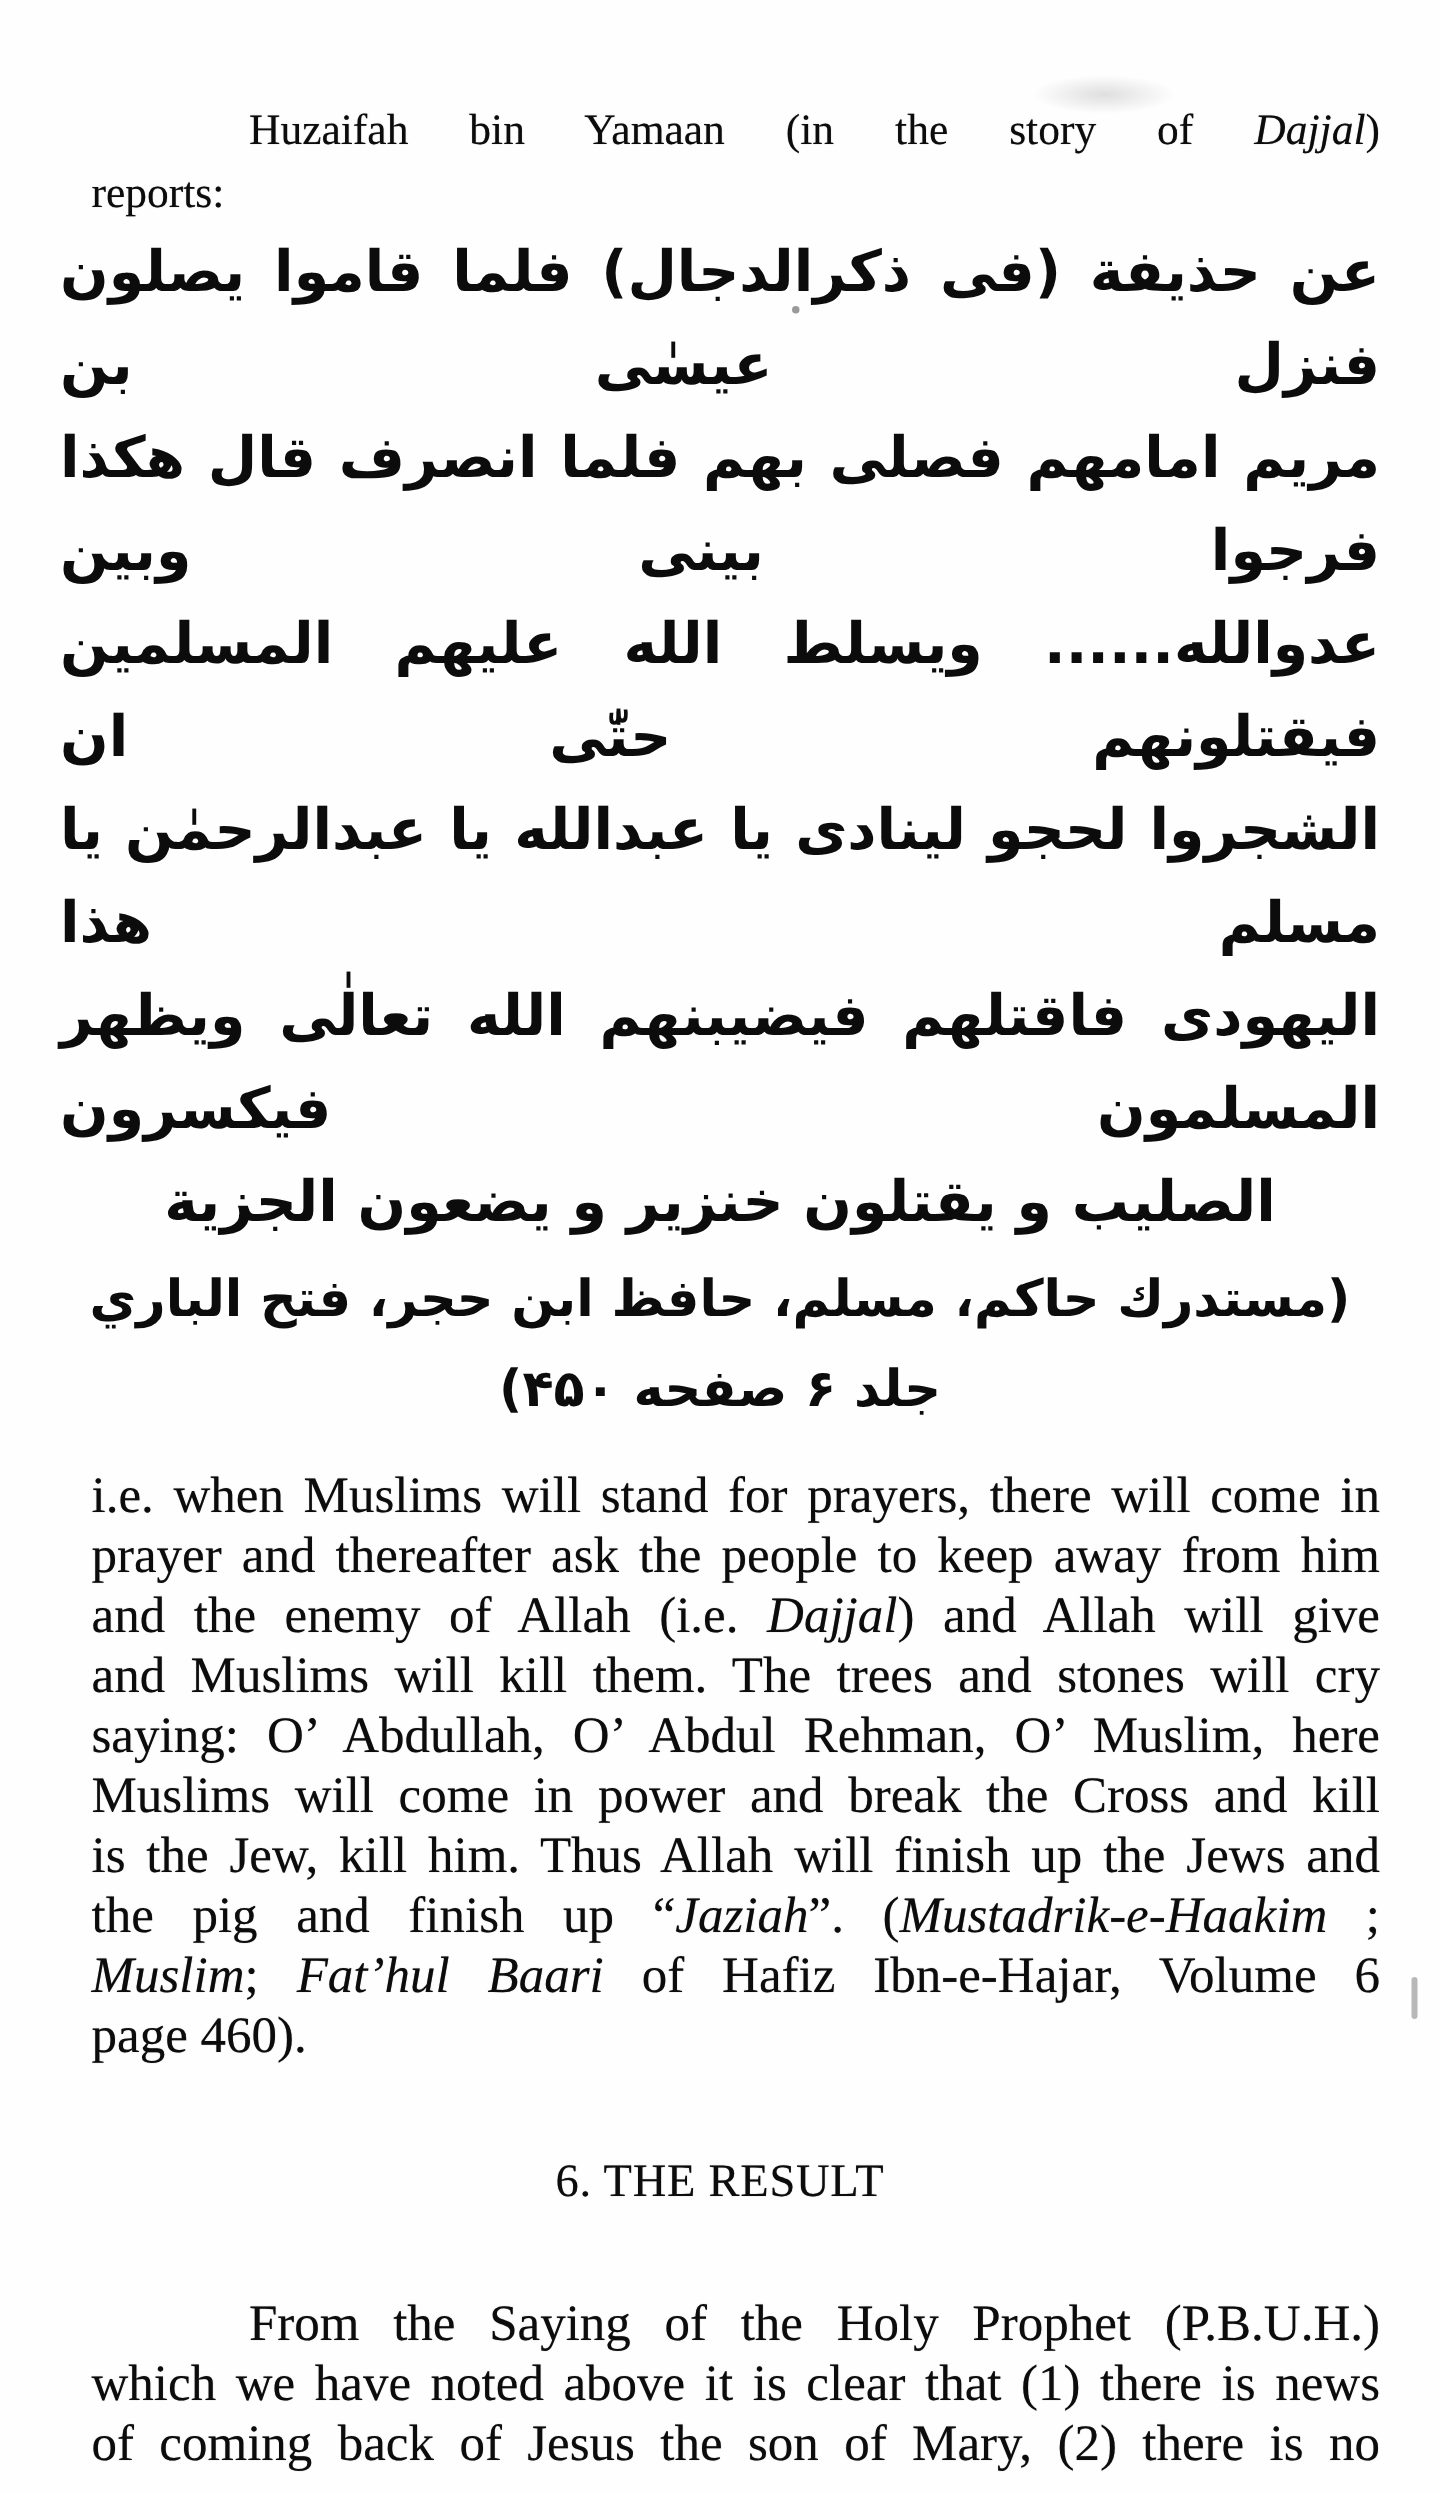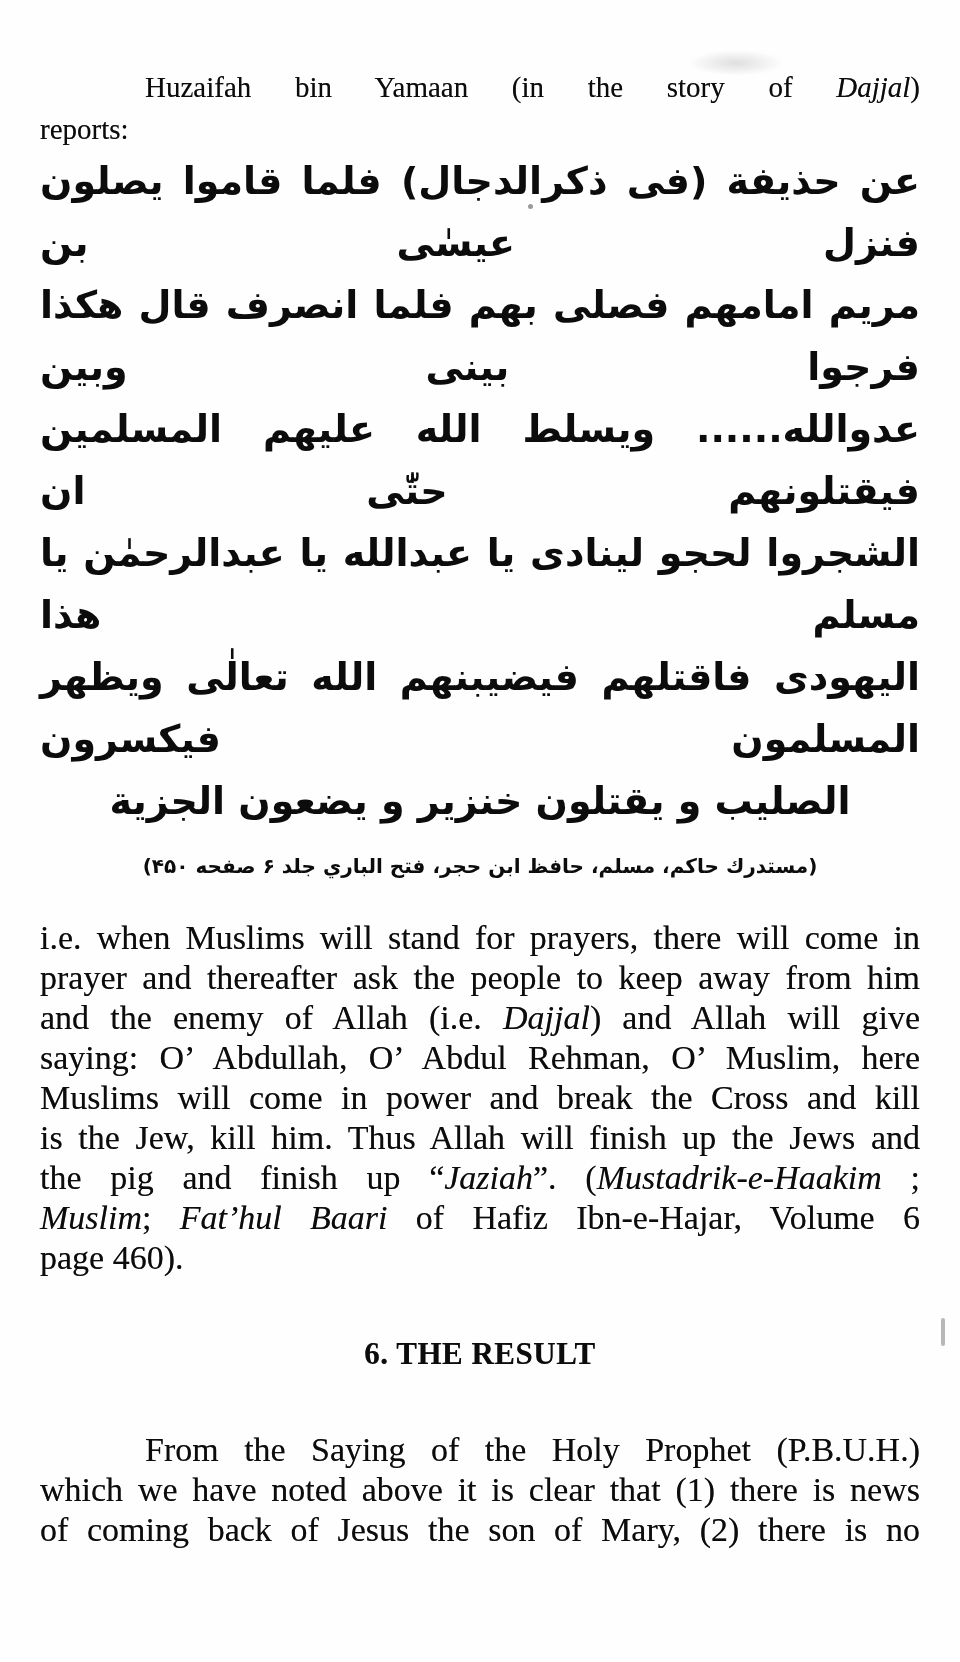--- a/index.html
+++ b/index.html
@@ -13,51 +13,52 @@
     position: relative;
     width: 960px; height: 1662px;
     box-sizing: border-box;
     padding: 66px 40px 0 40px;
     overflow: hidden;
     background: #fefefe;
   }
   .serif {
     font-family: "Liberation Serif", "DejaVu Serif", serif;
     text-shadow: 0 0 0.6px rgba(0,0,0,0.5);
+    margin-left: 21px;
   }
   .tline { text-align: justify; text-align-last: justify; }
   .tline.last { text-align-last: left; }
   .tline.center { text-align: left; text-align-last: center; }
   .tline.first { padding-left: 105px; }
   .it { font-style: italic; }
 
   .intro { font-size: 29px; line-height: 42px; }
 
   .arabic {
     direction: rtl;
     font-family: "DejaVu Sans", sans-serif;
     font-weight: 700;
     font-size: 38px;
     line-height: 62px;
   }
   .citation {
     direction: rtl;
     font-family: "DejaVu Sans", sans-serif;
     font-weight: 700;
-    font-size: 20px;
+    font-size: 34px;
     line-height: 60px;
     text-align: center;
     margin-top: 4px;
   }
 
   .bodytext { font-size: 34px; line-height: 40px; margin-top: 22px; }
 
   .heading {
     font-size: 31px;
-    font-weight: 700;
+    font-weight: 400;
     text-align: center;
     margin: 56px 0 0 0;
     line-height: 40px;
     letter-spacing: 0.5px;
   }
   .result { margin-top: 56px; }
 
   
   .smudge { position: absolute; pointer-events: none; }
   .s1 {
@@ -92,20 +93,21 @@
       <div class="tline"><span>اليهودى فاقتلهم فيضيبنهم الله تعالٰى ويظهر المسلمون فيكسرون</span></div>
       <div class="tline center"><span>الصليب و يقتلون خنزير و يضعون الجزية</span></div>
     </div>
 
   <div class="citation">(مستدرك حاكم، مسلم، حافظ ابن حجر، فتح الباري جلد ۶ صفحه ۴۵۰)</div>
 
   <div class="bodytext serif">
       <div class="tline"><span>i.e. when Muslims will stand for prayers, there will come in</span></div>
       <div class="tline"><span>prayer and thereafter ask the people to keep away from him</span></div>
       <div class="tline"><span>and the enemy of Allah (i.e. </span><span class="it">Dajjal</span><span>) and Allah will give</span></div>
+      <div class="tline"><span>and Muslims will kill them. The trees and stones will cry</span></div>
       <div class="tline"><span>saying: O’ Abdullah, O’ Abdul Rehman, O’ Muslim, here</span></div>
       <div class="tline"><span>Muslims will come in power and break the Cross and kill</span></div>
       <div class="tline"><span>is the Jew, kill him. Thus Allah will finish up the Jews and</span></div>
       <div class="tline"><span>the pig and finish up “</span><span class="it">Jaziah</span><span>”. (</span><span class="it">Mustadrik-e-Haakim</span><span> ;</span></div>
       <div class="tline"><span class="it">Muslim</span><span>; </span><span class="it">Fat’hul Baari</span><span> of Hafiz Ibn-e-Hajar, Volume 6</span></div>
       <div class="tline last"><span>page 460).</span></div>
     </div>
 
   <div class="heading serif">6. THE RESULT</div>
 

